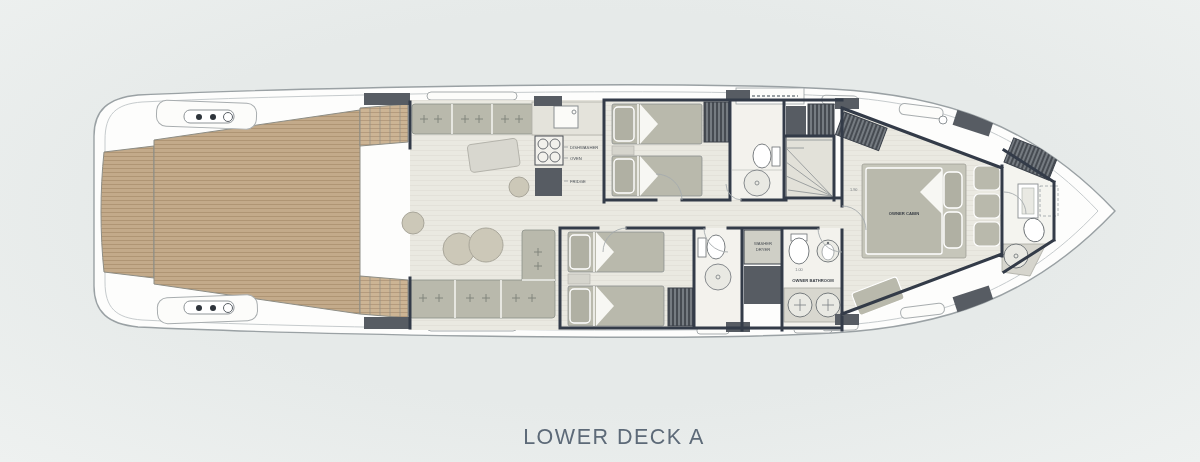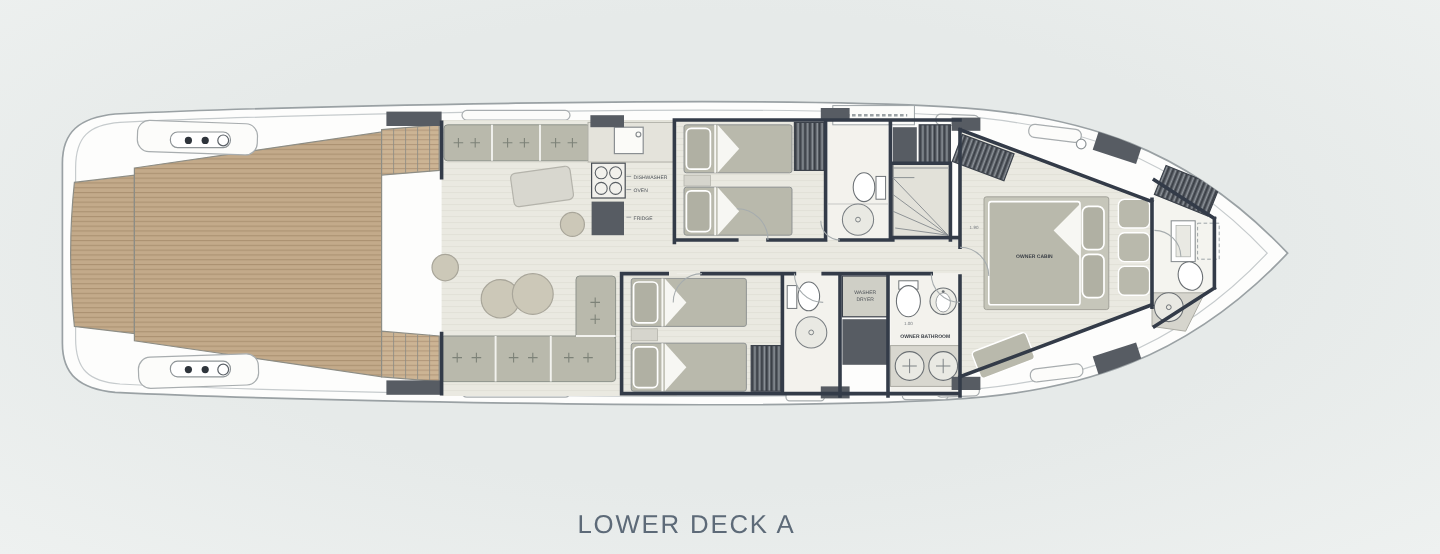--- a/index.html
+++ b/index.html
@@ -1,21 +1,21 @@
 <!DOCTYPE html>
 <html><head>
 <meta charset="utf-8">
 <style>
   html,body{margin:0;padding:0;}
   body{
     width:1200px;height:462px;overflow:hidden;
     background:radial-gradient(ellipse at 50% 45%, #e6eae9 55%, #eef1f0 100%);
     font-family:"Liberation Sans", sans-serif;
   }
-  .stage{position:relative;width:1120px;height:462px;}
+  .stage{position:relative;width:1120px;height:462px;margin-left:42px;}
   svg{display:block;}
   text{font-family:"Liberation Sans", sans-serif;}
   .room-label{fill:#3a3f46;font-weight:bold;}
   .dim-label{fill:#777c80;}
   .appl-label{fill:#4a4f55;}
 </style>
 </head>
 <body>
 
 <div class="stage">

